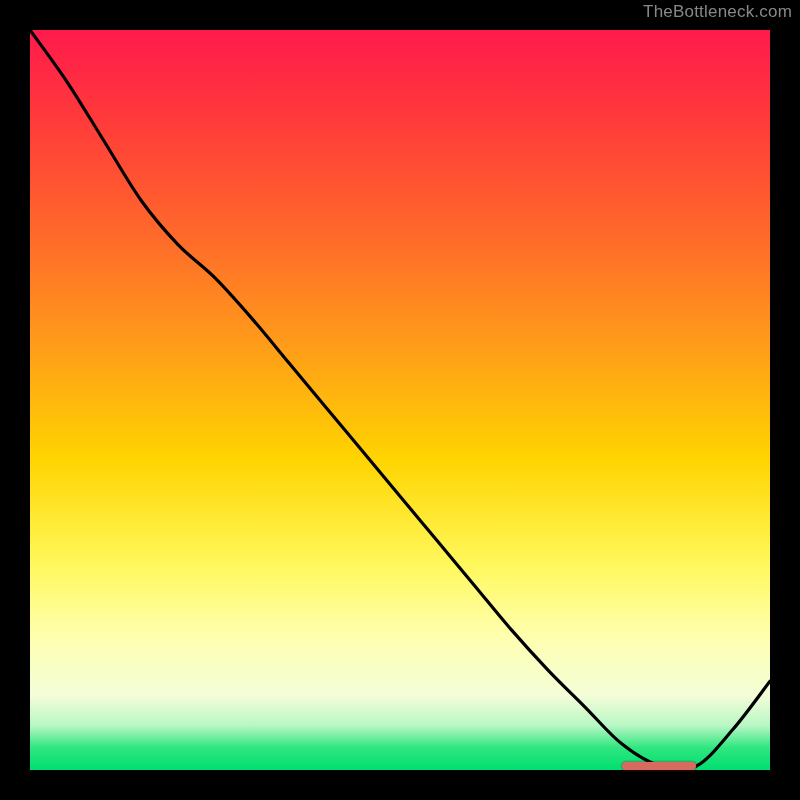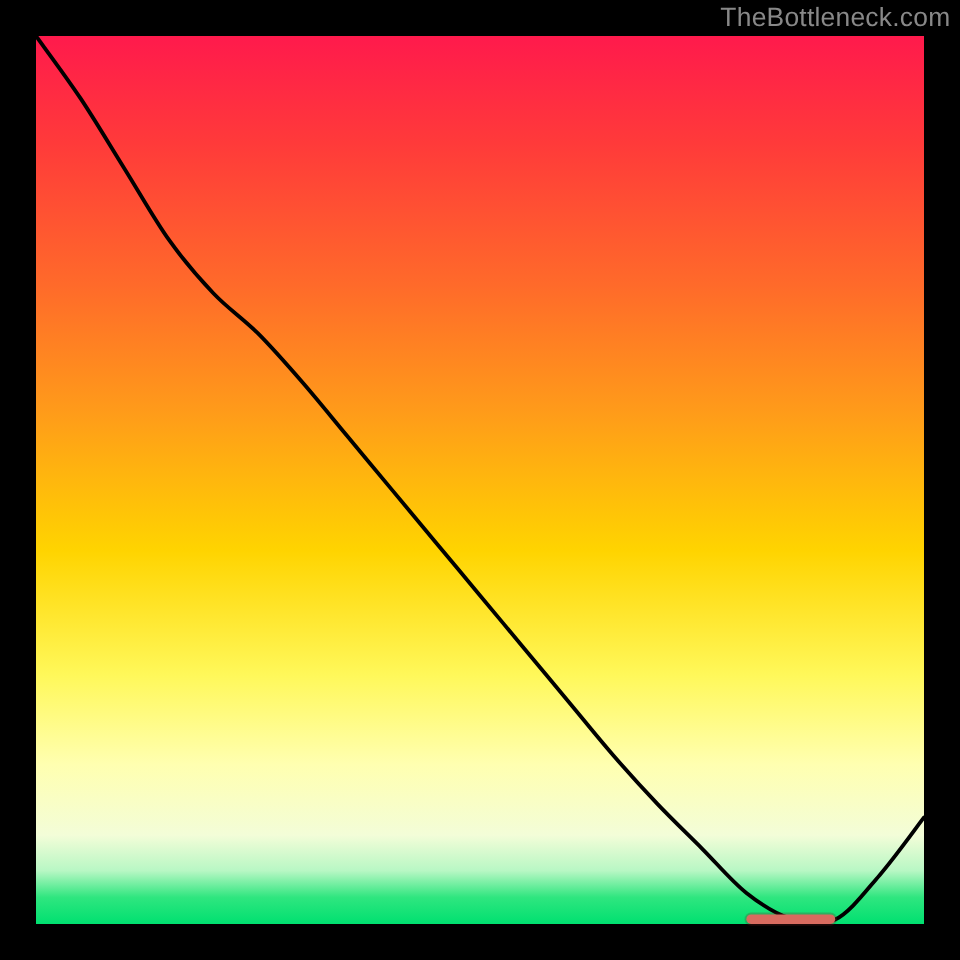--- a/index.html
+++ b/index.html
@@ -10,21 +10,21 @@
     background: #000;
     overflow: hidden;
     position: relative;
     font-family: Arial, Helvetica, sans-serif;
   }
   .source-label {
     position: absolute;
     top: 2px;
     right: 8px;
     color: #888;
-    font-size: 22px;
+    font-size: 17px;
     font-weight: 500;
     letter-spacing: 0.2px;
   }
   .plot-area {
     position: absolute;
     left: 30px;
     top: 30px;
     width: 740px;
     height: 740px;
   }

